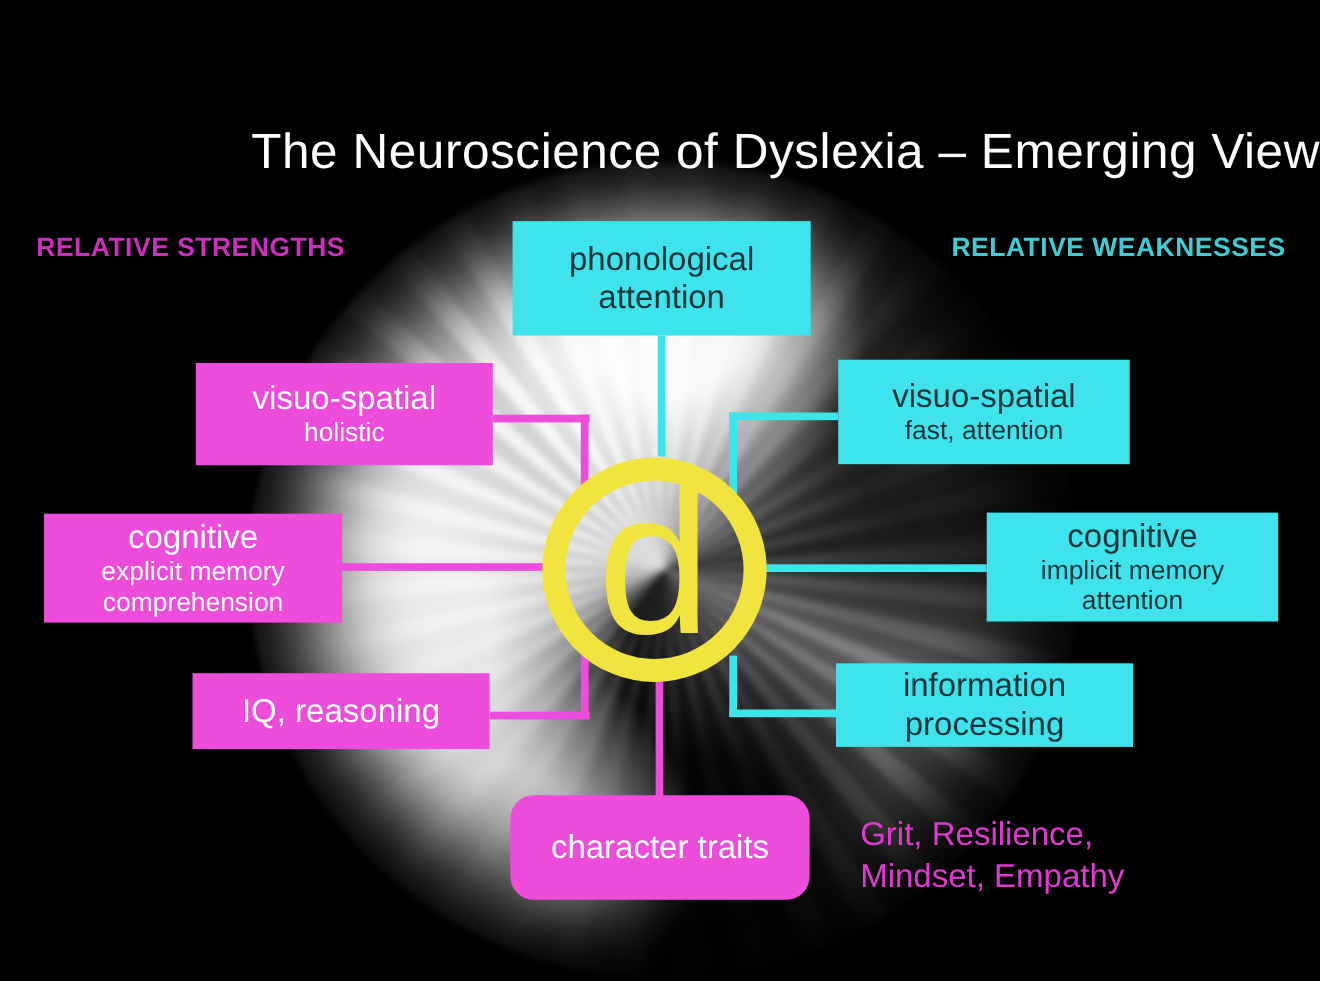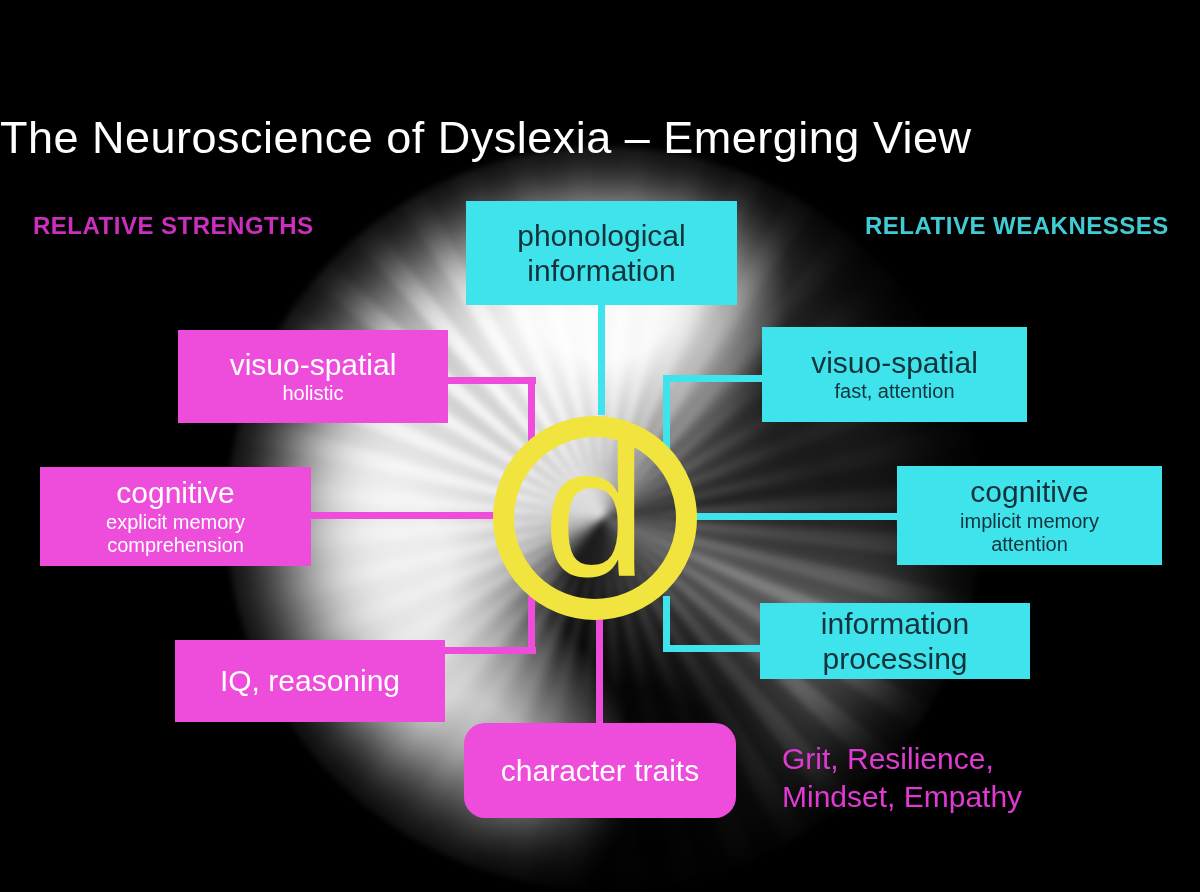--- a/index.html
+++ b/index.html
@@ -19,21 +19,21 @@
       repeating-conic-gradient(from 12deg at 50% 50%, rgba(255,255,255,.13) 0 4deg, rgba(0,0,0,.16) 4deg 9deg),
       conic-gradient(from 0deg at 50% 50%,
         #d9d9d9 0deg, #8a8a8a 42deg, #303030 80deg, #6f6f6f 112deg,
         #3a3a3a 150deg, #151515 186deg, #0d0d0d 214deg, #b9b9b9 252deg,
         #ececec 284deg, #f4f4f4 330deg, #d9d9d9 360deg);
     filter:blur(3px);
     box-shadow: inset 0 0 85px 55px #000;
   }
   
   .title{
-    position:absolute;left:0;top:82px;width:1200px;text-align:left;
+    position:absolute;left:0;top:82px;width:1200px;text-align:right;
     color:#fff;font-size:45px;font-weight:400;letter-spacing:.5px;
   }
   .hdr{position:absolute;top:212px;font-size:24px;font-weight:700;letter-spacing:.5px;}
   .hdr-left{left:33px;color:var(--magenta_text,#cb2fbd);}
   .hdr-right{left:865px;color:var(--cyan_text,#40ccd4);}
   
   .line{position:absolute;}
   .lm{background:var(--magenta,#ee4cda);}
   .lc{background:var(--cyan,#3fe3ec);}
   .m1{left:448px;top:377px;width:88px;height:7px;}
@@ -59,25 +59,25 @@
     transform:translateY(-6px);
   }
   
   .box{
     position:absolute;display:flex;flex-direction:column;align-items:center;justify-content:center;
     text-align:center;padding:4px 8px;box-sizing:border-box;line-height:1.18;
   }
   .box.magenta{background:var(--magenta,#ee4cda);color:#fff;}
   .box.cyan{background:var(--cyan,#3fe3ec);color:#14323a;}
   .box-title{font-size:30px;}
-  .box-sub{font-size:20px;}
+  .box-sub{font-size:24px;}
   .b-phon{left:466px;top:201px;width:271px;height:104px;}
   .b-lvis{left:178px;top:330px;width:270px;height:93px;}
   .b-lcog{left:40px;top:467px;width:271px;height:99px;}
-  .b-iq{left:175px;top:640px;width:270px;height:82px;}
+  .b-iq{left:175px;top:612px;width:270px;height:69px;}
   .b-char{left:464px;top:723px;width:272px;height:95px;border-radius:21px;}
   .b-rvis{left:762px;top:327px;width:265px;height:95px;}
   .b-rcog{left:897px;top:466px;width:265px;height:99px;}
   .b-info{left:760px;top:603px;width:270px;height:76px;}
   
   .note{
     position:absolute;left:782px;top:740px;color:var(--note_magenta,#e03ad2);
     font-size:30px;line-height:1.25;
   }
   .z1{z-index:1}.z2{z-index:2}.z3{z-index:3}
@@ -105,21 +105,21 @@
   <div class="line lc c3 z2"></div>
   <div class="line lc c4 z2"></div>
   <div class="line lc c5 z2"></div>
   <div class="line lc c6 z2"></div>
 
   <div class="dcircle z3">
     <span class="dletter">d</span>
   </div>
 
   <div class="box cyan b-phon z3">
-    <div class="box-title">phonological information</div>
+    <div class="box-title">phonological attention</div>
   </div>
   <div class="box cyan b-rvis z3">
     <div class="box-title">visuo-spatial</div>
     <div class="box-sub">fast, attention</div>
   </div>
   <div class="box cyan b-rcog z3">
     <div class="box-title">cognitive</div>
     <div class="box-sub">implicit memory</div>
     <div class="box-sub">attention</div>
   </div>

